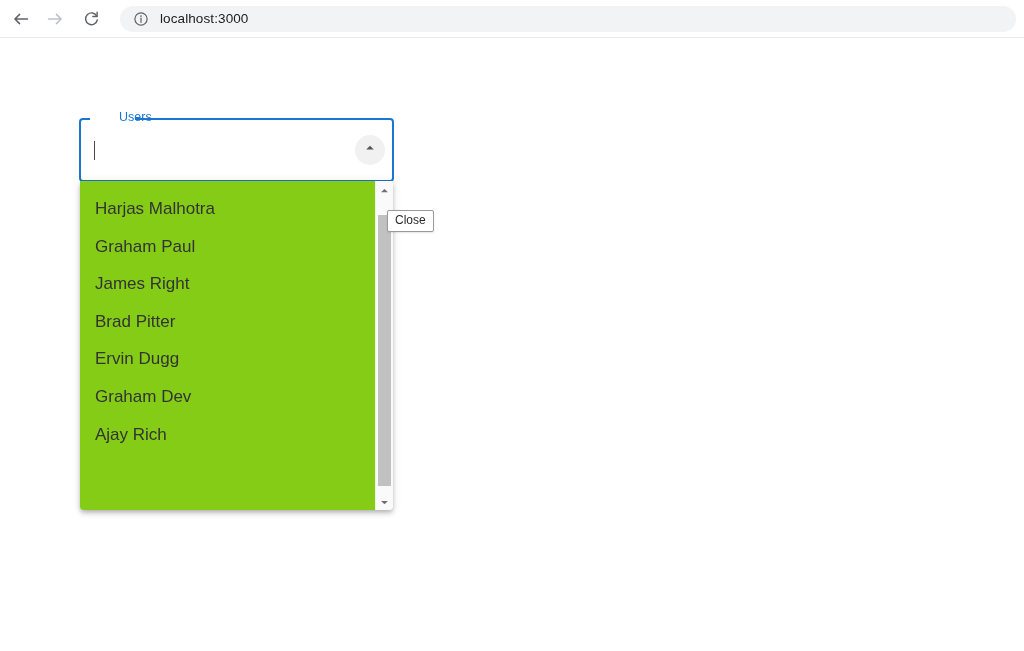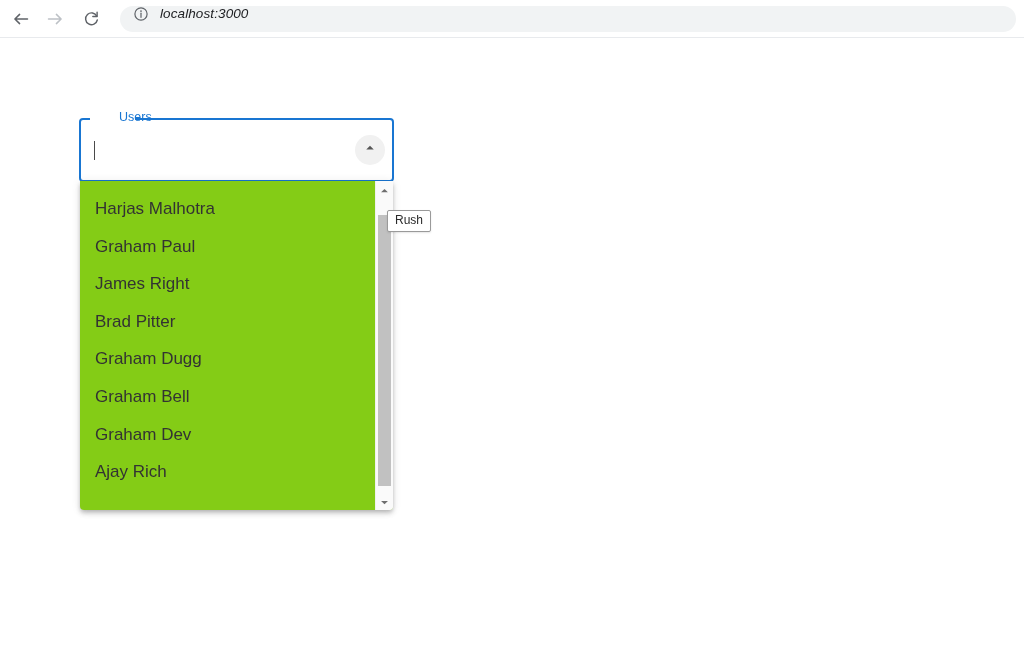--- a/index.html
+++ b/index.html
@@ -39,24 +39,24 @@
   #fwd-btn { margin-left: 4px; }
   #reload-btn { margin-left: 6px; }
 
   .address-bar {
     margin-left: 14px;
     height: 26px;
     flex: 1 1 auto;
     background: #f1f3f4;
     border-radius: 13px;
     display: flex;
+    align-items: center;
     padding: 0 10px;
     box-sizing: border-box;
     margin-right: 8px;
-    font-style: italic;
   }
   .site-info-icon {
     width: 16px;
     height: 16px;
     flex: none;
     margin-left: 3px;
     margin-right: 11px;
   }
   .url-text {
     font-size: 13.5px;
@@ -310,22 +310,21 @@
     </div>
   </div>
 
   <div class="listbox-paper">
 
     <div class="listbox">
       <div class="option">Harjas Malhotra</div>
       <div class="option">Graham Paul</div>
       <div class="option">James Right</div>
       <div class="option">Brad Pitter</div>
-      <div class="option">Graham Dugg</div>
-      <div class="option">Graham Bell</div>
+      <div class="option">Ervin Dugg</div>
       <div class="option">Graham Dev</div>
       <div class="option">Ajay Rich</div>
     </div>
 
     <div class="scrollbar">
       <div class="sb-btn sb-btn-up">
         <span>
           <svg width="9" height="9" viewBox="0 0 10 10">
             <path d="M1.2 7 L5 3.2 L8.8 7 z" fill="#6e6e6e"></path>
           </svg>
@@ -338,15 +337,15 @@
         <span>
           <svg width="9" height="9" viewBox="0 0 10 10">
             <path d="M1.2 3.2 L5 7 L8.8 3.2 z" fill="#6e6e6e"></path>
           </svg>
         </span>
       </div>
     </div>
 
   </div>
 
-  <div class="tooltip">Rush</div>
+  <div class="tooltip">Close</div>
 
 </div>
 
 </body></html>

